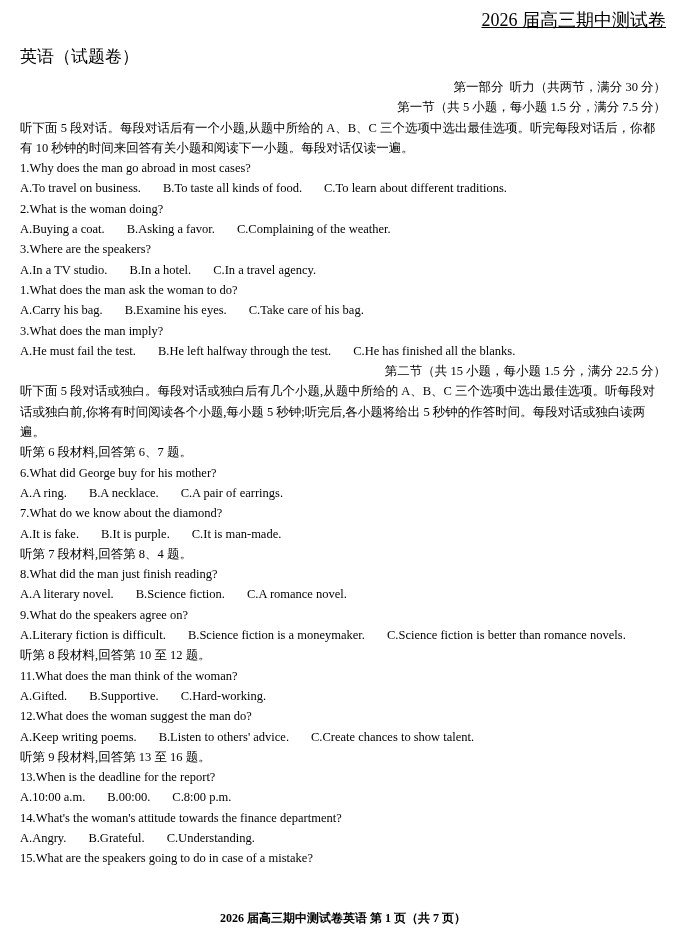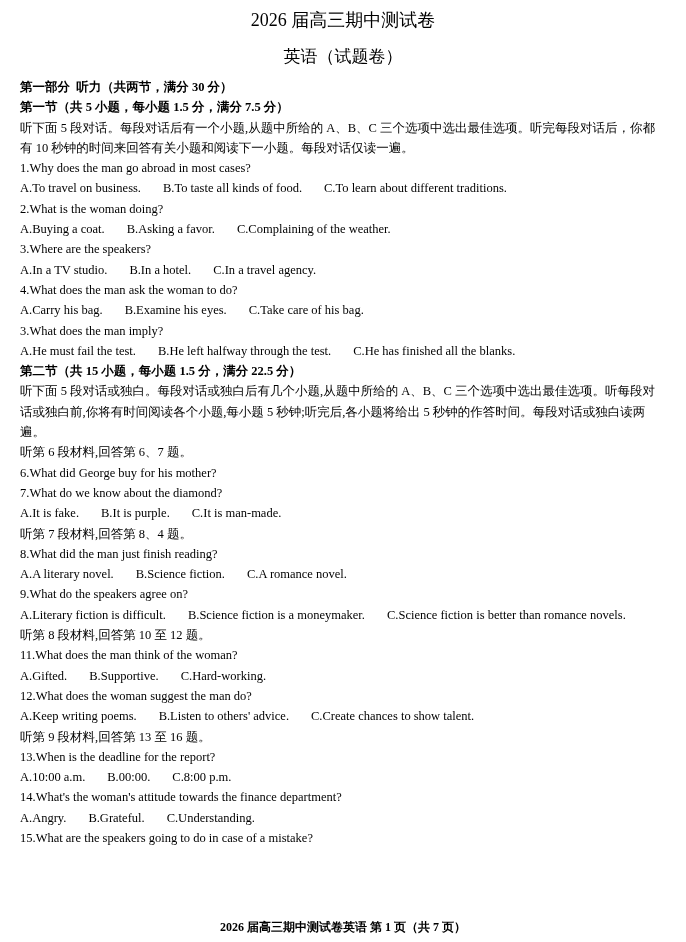--- a/index.html
+++ b/index.html
@@ -11,72 +11,72 @@
   }
   .page {
     position: relative;
     width: 686px; height: 942px;
     overflow: hidden;
     box-sizing: border-box;
     padding: 8px 20px 0 20px;
     background: #ffffff;
   }
   .title {
-    text-align: center;
+    text-align: right;
     font-size: 18px;
     line-height: 24px;
     margin: 0 0 14px 0;
     white-space: pre-wrap;
+    text-decoration: underline;
   }
   .subtitle {
-    text-align: center;
     font-size: 17px;
     line-height: 22px;
     margin: 0 0 9px 0;
     white-space: pre-wrap;
   }
   .block {
     font-size: 12.5px;
     line-height: 20.3px;
     white-space: pre-wrap;
   }
-  .part-heading, .section-heading { font-weight: bold; }
+  .part-heading, .section-heading { font-weight: normal; text-align: right; }
   .qtext { white-space: pre-wrap; }
   .options { white-space: nowrap; }
   .option { display: inline-block; font-family: Liberation Serif, serif; }
   .option:not(:last-child) { margin-right: 22px; }
   .footer {
     position: absolute;
-    left: 0; right: 0; bottom: 7px;
+    left: 0; right: 0; bottom: 16px;
     text-align: center;
     font-weight: bold;
     font-size: 12px;
     line-height: 16px;
     white-space: pre-wrap;
   }
 </style>
 </head>
 <body>
 
 <div class="page">
   <div class="title">2026 届高三期中测试卷</div>
   <div class="subtitle">英语（试题卷）</div>
   <div id="exam-body">
       <div class="block part-heading">第一部分  听力（共两节，满分 30 分）</div>
       <div class="block section-heading">第一节（共 5 小题，每小题 1.5 分，满分 7.5 分）</div>
       <div class="block instructions">听下面 5 段对话。每段对话后有一个小题,从题中所给的 A、B、C 三个选项中选出最佳选项。听完每段对话后，你都有 10 秒钟的时间来回答有关小题和阅读下一小题。每段对话仅读一遍。</div>
       <div class="block question"><div class="qtext">1.Why does the man go abroad in most cases?</div><div class="options"><span class="option">A.To travel on business.</span><span class="option">B.To taste all kinds of food.</span><span class="option">C.To learn about different traditions.</span></div></div>
       <div class="block question"><div class="qtext">2.What is the woman doing?</div><div class="options"><span class="option">A.Buying a coat.</span><span class="option">B.Asking a favor.</span><span class="option">C.Complaining of the weather.</span></div></div>
       <div class="block question"><div class="qtext">3.Where are the speakers?</div><div class="options"><span class="option">A.In a TV studio.</span><span class="option">B.In a hotel.</span><span class="option">C.In a travel agency.</span></div></div>
-      <div class="block question"><div class="qtext">4.What does the man ask the woman to do?</div><div class="options"><span class="option">A.Carry his bag.</span><span class="option">B.Examine his eyes.</span><span class="option">C.Take care of his bag.</span></div></div>
+      <div class="block question"><div class="qtext">1.What does the man ask the woman to do?</div><div class="options"><span class="option">A.Carry his bag.</span><span class="option">B.Examine his eyes.</span><span class="option">C.Take care of his bag.</span></div></div>
       <div class="block question"><div class="qtext">3.What does the man imply?</div><div class="options"><span class="option">A.He must fail the test.</span><span class="option">B.He left halfway through the test.</span><span class="option">C.He has finished all the blanks.</span></div></div>
       <div class="block section-heading">第二节（共 15 小题，每小题 1.5 分，满分 22.5 分）</div>
       <div class="block instructions">听下面 5 段对话或独白。每段对话或独白后有几个小题,从题中所给的 A、B、C 三个选项中选出最佳选项。听每段对话或独白前,你将有时间阅读各个小题,每小题 5 秒钟;听完后,各小题将给出 5 秒钟的作答时间。每段对话或独白读两遍。</div>
       <div class="block material-heading">听第 6 段材料,回答第 6、7 题。</div>
-      <div class="block question"><div class="qtext">6.What did George buy for his mother?</div></div>
+      <div class="block question"><div class="qtext">6.What did George buy for his mother?</div><div class="options"><span class="option">A.A ring.</span><span class="option">B.A necklace.</span><span class="option">C.A pair of earrings.</span></div></div>
       <div class="block question"><div class="qtext">7.What do we know about the diamond?</div><div class="options"><span class="option">A.It is fake.</span><span class="option">B.It is purple.</span><span class="option">C.It is man-made.</span></div></div>
       <div class="block material-heading">听第 7 段材料,回答第 8、4 题。</div>
       <div class="block question"><div class="qtext">8.What did the man just finish reading?</div><div class="options"><span class="option">A.A literary novel.</span><span class="option">B.Science fiction.</span><span class="option">C.A romance novel.</span></div></div>
       <div class="block question"><div class="qtext">9.What do the speakers agree on?</div><div class="options"><span class="option">A.Literary fiction is difficult.</span><span class="option">B.Science fiction is a moneymaker.</span><span class="option">C.Science fiction is better than romance novels.</span></div></div>
       <div class="block material-heading">听第 8 段材料,回答第 10 至 12 题。</div>
       <div class="block question"><div class="qtext">11.What does the man think of the woman?</div><div class="options"><span class="option">A.Gifted.</span><span class="option">B.Supportive.</span><span class="option">C.Hard-working.</span></div></div>
       <div class="block question"><div class="qtext">12.What does the woman suggest the man do?</div><div class="options"><span class="option">A.Keep writing poems.</span><span class="option">B.Listen to others' advice.</span><span class="option">C.Create chances to show talent.</span></div></div>
       <div class="block material-heading">听第 9 段材料,回答第 13 至 16 题。</div>
       <div class="block question"><div class="qtext">13.When is the deadline for the report?</div><div class="options"><span class="option">A.10:00 a.m.</span><span class="option">B.00:00.</span><span class="option">C.8:00 p.m.</span></div></div>
       <div class="block question"><div class="qtext">14.What's the woman's attitude towards the finance department?</div><div class="options"><span class="option">A.Angry.</span><span class="option">B.Grateful.</span><span class="option">C.Understanding.</span></div></div>

